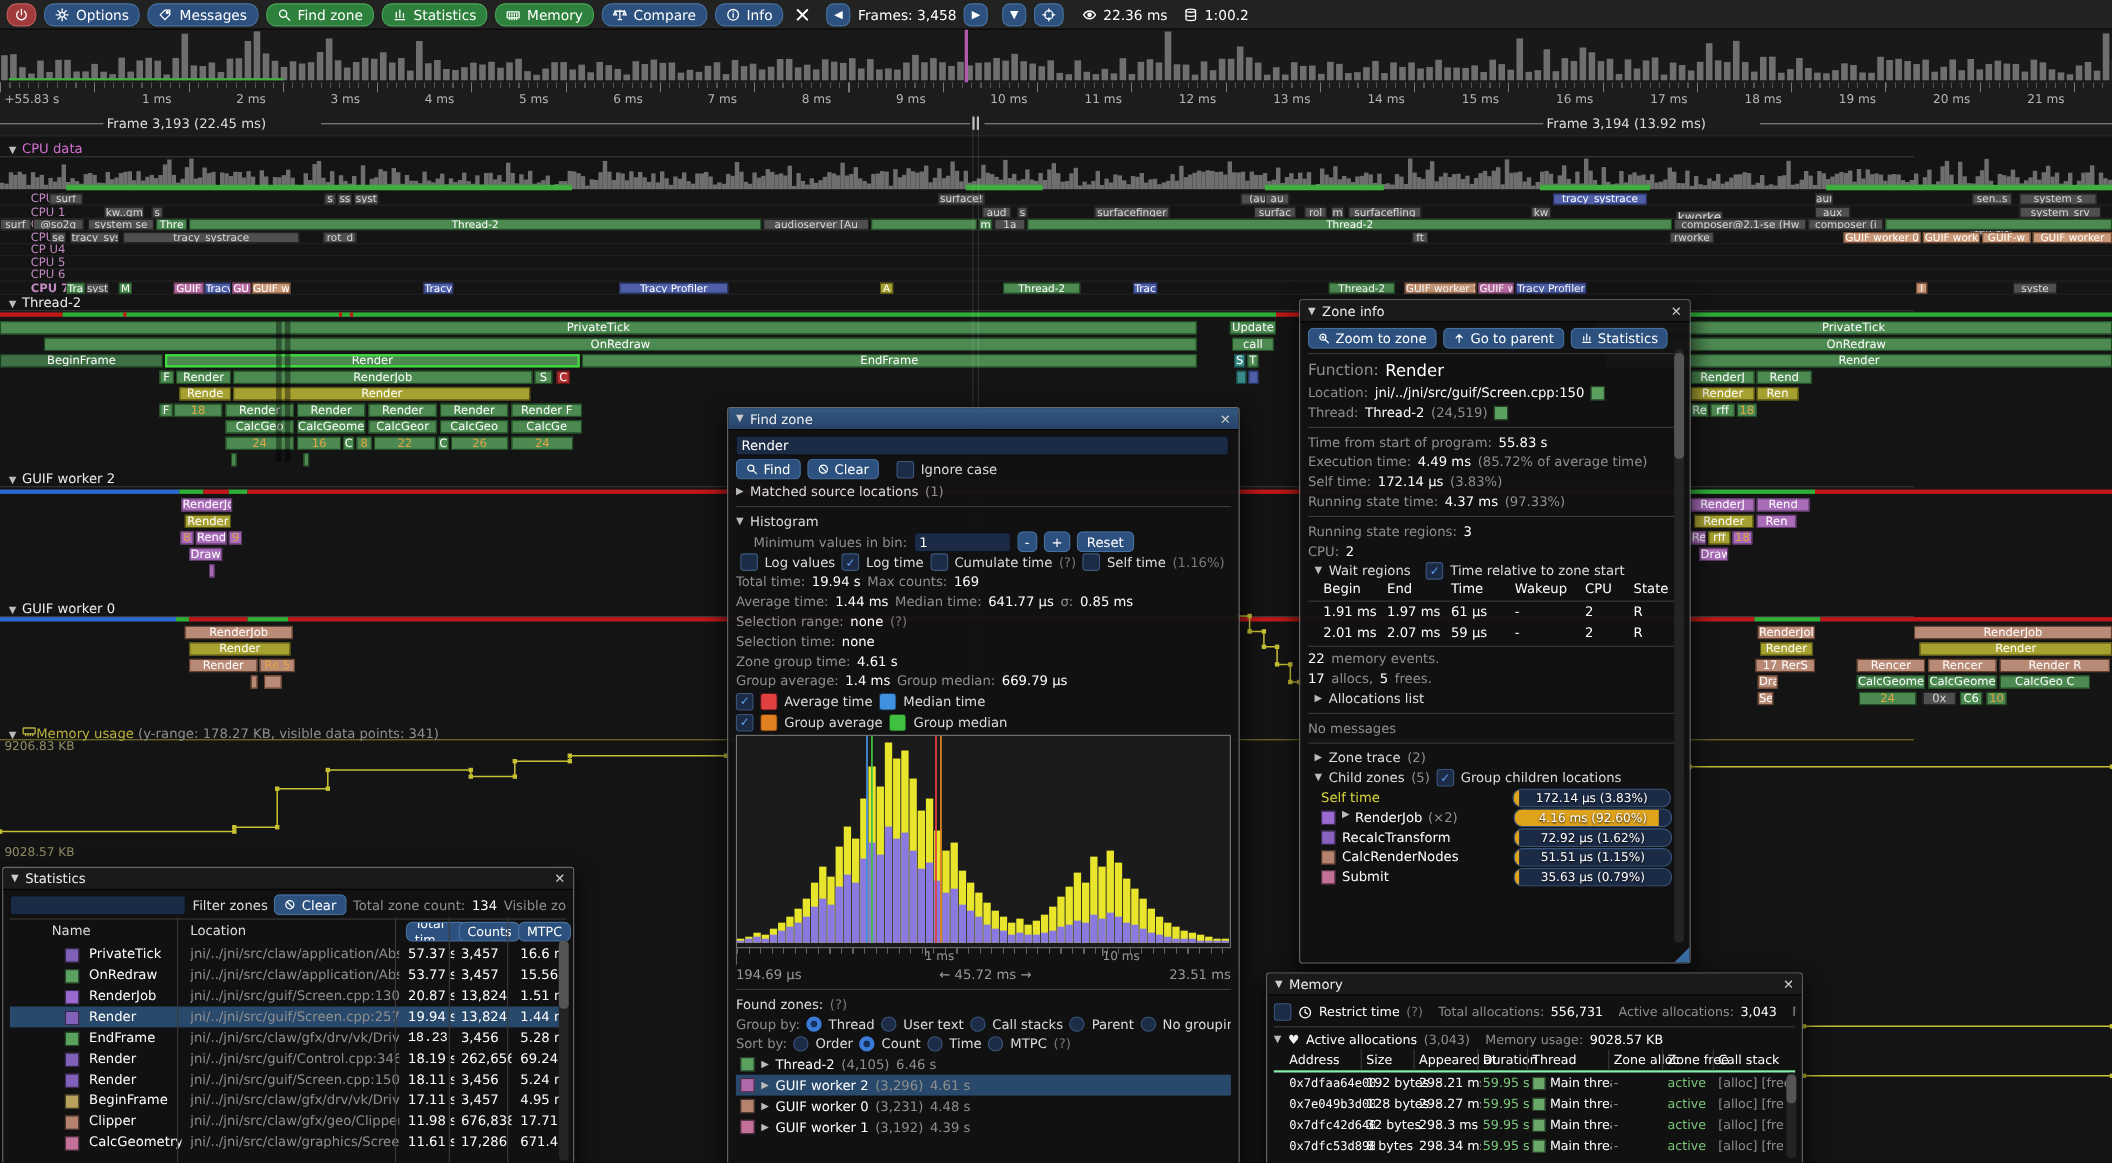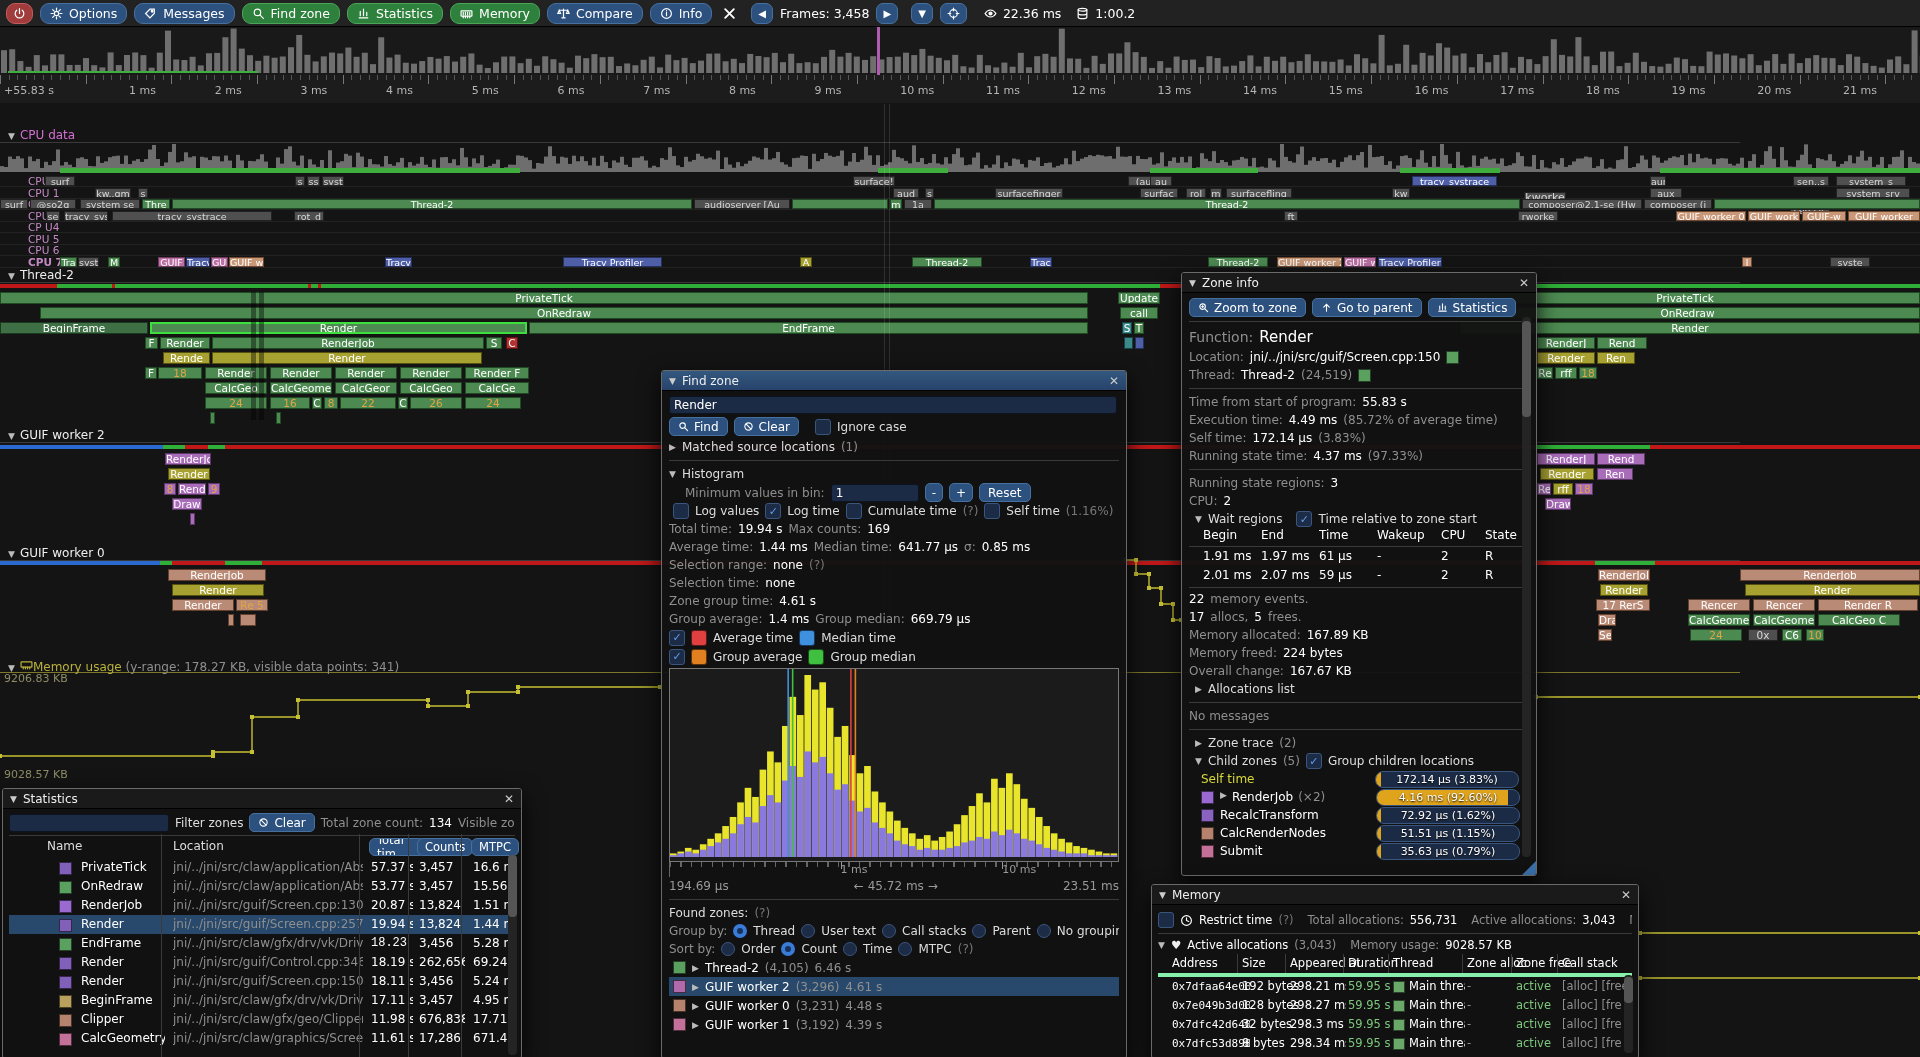--- a/index.html
+++ b/index.html
@@ -471,20 +471,30 @@
       <div class="rlab" style="left: 1243.1px;">14 ms</div>
       <div class="rlab" style="left: 1328.8px;">15 ms</div>
       <div class="rlab" style="left: 1414.5px;">16 ms</div>
       <div class="rlab" style="left: 1500.2px;">17 ms</div>
       <div class="rlab" style="left: 1585.9px;">18 ms</div>
       <div class="rlab" style="left: 1671.6px;">19 ms</div>
       <div class="rlab" style="left: 1757.3px;">20 ms</div>
       <div class="rlab" style="left: 1843px;">21 ms</div>
     </div>
 
+  <div id="framerow">
+      <div class="fline" style="left: 0px; width: 94px;"></div>
+      <div class="fline" style="left: 292px; width: 590px;"></div>
+      <div class="fline" style="left: 895px; width: 508px;"></div>
+      <div class="fline" style="left: 1600px; width: 320px;"></div>
+      <div class="flab" style="left: 97px;">Frame 3,193 (22.45 ms)</div>
+      <div class="flab" style="left: 1406px;">Frame 3,194 (13.92 ms)</div>
+      <div class="fsep" style="left: 884px;"></div>
+      <div class="fsep" style="left: 888px;"></div>
+    </div>
 
   <div id="timeline">
       <div class="secthead abs" style="top: 128px;"><span class="tri">▼</span><span class="pinkhead">CPU data</span></div>
       <svg width="1920" height="32" style="position: absolute; left: 0px; top: 144px;">
         <rect x="0" y="22.11228406309783" width="4" height="5.887715936902168" fill="#6e6e6e"></rect>
         <rect x="4" y="22.99286010189462" width="4" height="5.007139898105379" fill="#6e6e6e"></rect>
         <rect x="8" y="12.601748511122423" width="4" height="15.398251488877577" fill="#6e6e6e"></rect>
         <rect x="12" y="14.947837651475083" width="4" height="13.052162348524917" fill="#6e6e6e"></rect>
         <rect x="16" y="12.149219563638326" width="4" height="15.850780436361674" fill="#6e6e6e"></rect>
         <rect x="20" y="14.414717456573271" width="4" height="13.585282543426729" fill="#6e6e6e"></rect>
@@ -1750,34 +1760,20 @@
       <div class="row">
           <span class="white">22</span>
           <span class="grey">memory events.</span>
         </div>
       <div class="row">
           <span class="white">17</span>
           <span class="grey">allocs,</span>
           <span class="white">5</span>
           <span class="grey">frees.</span>
         </div>
-      <div id="zi-memstats">
-          <div class="row">
-            <span class="grey">Memory allocated:</span>
-            <span class="white">167.89 KB</span>
-          </div>
-          <div class="row">
-            <span class="grey">Memory freed:</span>
-            <span class="white">224 bytes</span>
-          </div>
-          <div class="row">
-            <span class="grey">Overall change:</span>
-            <span class="white">167.67 KB</span>
-          </div>
-        </div>
       <div class="row" style="padding-left:6px">
           <span class="tri8">▶</span>
           <span>Allocations list</span>
         </div>
       <div class="hr"></div>
       <div class="row grey">No messages</div>
       <div class="hr"></div>
       <div class="row" style="padding-left:6px">
           <span class="tri8">▶</span>
           <span>Zone trace</span>
@@ -1871,21 +1867,21 @@
       </div>
       <div class="hr" style="margin:2px 0"></div>
       <div class="row">
         <span class="tri8">▼</span>
         <span style="color:#eee">♥</span>
         <span class="white">Active allocations</span>
         <span class="grey">(3,043)</span>
         <span class="grey" style="margin-left:8px">Memory usage:</span>
         <span class="white">9028.57 KB</span>
       </div>
-      <div id="mem-head" style="position:relative;height:19px;border-bottom:4px solid #86efac">
+      <div id="mem-head" style="position:relative;height:19px;border-bottom:2px solid #86efac">
           <div class="wt-cell white" style="left: 14px; top: 2px; width: 70px; font-size: 11.5px;">Address</div>
           <div class="wt-cell white" style="left: 84px; top: 2px; width: 70px; font-size: 11.5px;">Size</div>
           <div class="abs colsep" style="left: 79px; top: 0px; height: 19px;"></div>
           <div class="wt-cell white" style="left: 132px; top: 2px; width: 70px; font-size: 11.5px;">Appeared at</div>
           <div class="abs colsep" style="left: 127px; top: 0px; height: 19px;"></div>
           <div class="wt-cell white" style="left: 190px; top: 2px; width: 70px; font-size: 11.5px;">Duration</div>
           <div class="abs colsep" style="left: 185px; top: 0px; height: 19px;"></div>
           <div class="wt-cell white" style="left: 235px; top: 2px; width: 70px; font-size: 11.5px;">Thread</div>
           <div class="abs colsep" style="left: 230px; top: 0px; height: 19px;"></div>
           <div class="wt-cell white" style="left: 309px; top: 2px; width: 70px; font-size: 11.5px;">Zone alloc</div>

